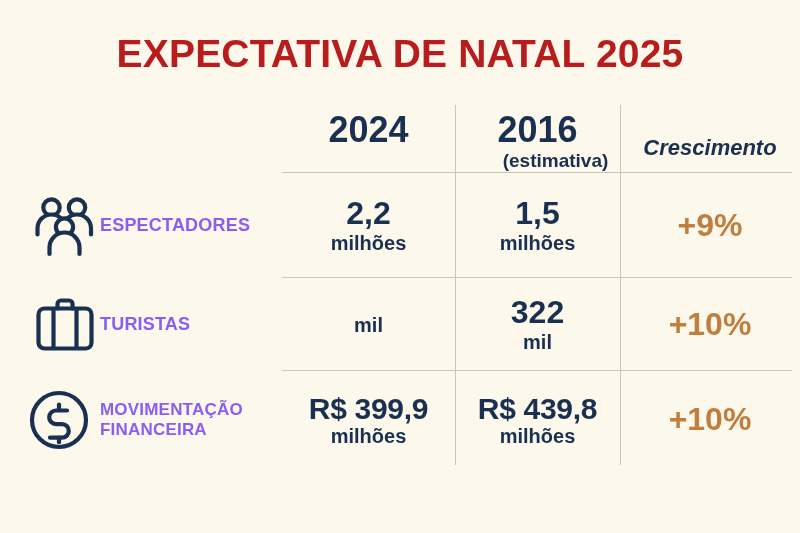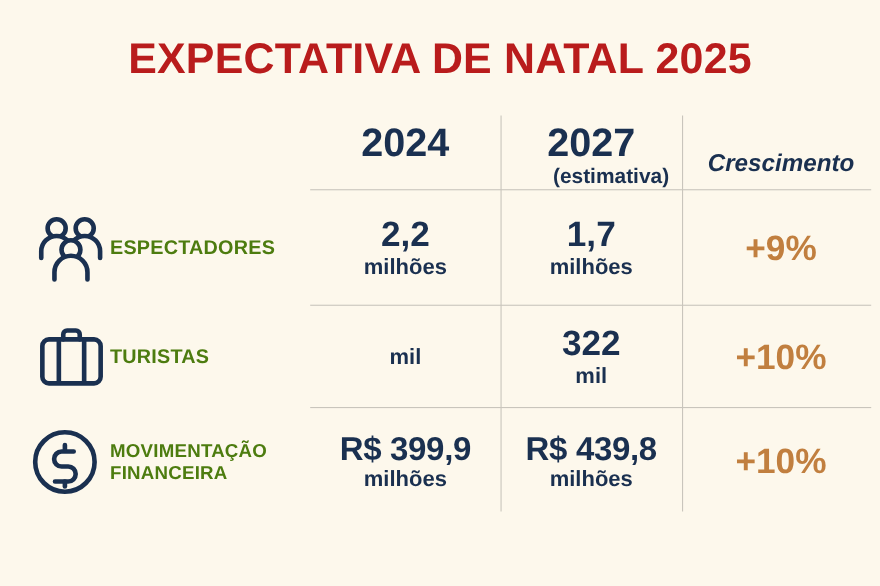--- a/index.html
+++ b/index.html
@@ -109,21 +109,21 @@
     position: absolute;
     left: 100px;
     width: 182px;
     height: 100%;
     display: flex;
     align-items: center;
     font-size: 18px;
     font-weight: bold;
     letter-spacing: 0.2px;
     line-height: 1.18;
-    color: #4d7c0f;
+    color: #8b5cf6;
   }
   .row.r3 .row-label { font-size: 17px; }
 
   .cell {
     position: absolute;
     text-align: center;
     color: #1A3050;
     height: 100%;
     display: flex;
     flex-direction: column;
@@ -166,21 +166,21 @@
   <div class="vrule v1"></div>
   <div class="vrule v2"></div>
   <div class="hrule h1"></div>
   <div class="hrule h2"></div>
   <div class="hrule h3"></div>
 
   <div class="col-head c2024">
     <div class="year">2024</div>
   </div>
   <div class="col-head c2025">
-    <div class="year">2027</div>
+    <div class="year">2016</div>
     <div class="sub">(estimativa)</div>
   </div>
   <div class="col-head cgrow">
     <div class="year">Crescimento</div>
   </div>
 
   <div class="row r1">
     <div class="icon-box">
       <span class="ico">
         <svg width="62" height="62" viewBox="0 0 62 62" fill="none" stroke="#1A3050" stroke-width="4.2" stroke-linecap="round" stroke-linejoin="round">
@@ -195,21 +195,21 @@
           <path d="M15.5 59 v-6.5 a15 15 0 0 1 30 0 v6.5" fill="#FDF8EC"></path>
         </svg>
       </span>
     </div>
     <div class="row-label">ESPECTADORES</div>
     <div class="cell c1">
       <span class="big">2,2</span>
       <span class="unit">milhões</span>
     </div>
     <div class="cell c2">
-      <span class="big">1,7</span>
+      <span class="big">1,5</span>
       <span class="unit">milhões</span>
     </div>
     <div class="cell c3">
       <span class="big">+9%</span>
     </div>
   </div>
 
   <div class="row r2">
     <div class="icon-box">
       <span class="ico">

